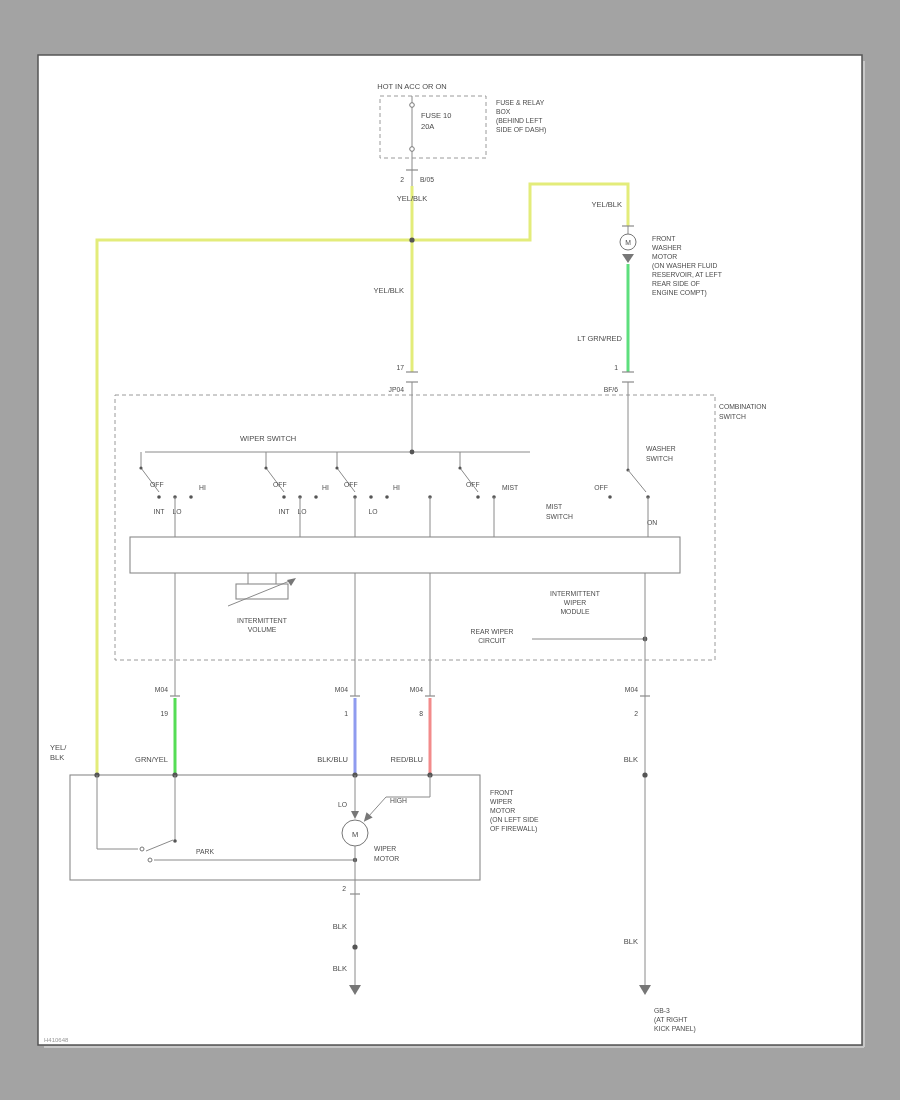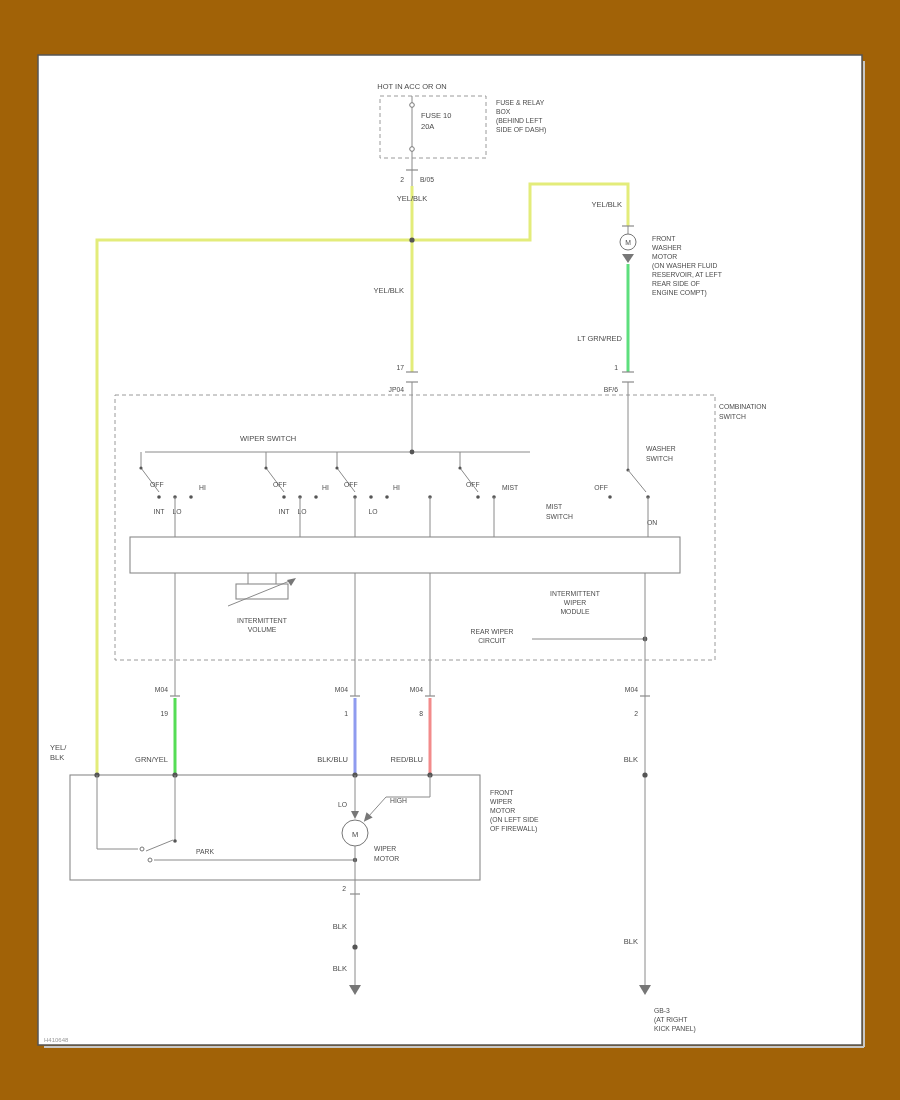--- a/index.html
+++ b/index.html
@@ -1,16 +1,16 @@
 <!DOCTYPE html>
 <html><head>
 <meta charset="utf-8">
 <style>
   html,body{margin:0;padding:0;background:#fff;}
-  .stage{position:relative;width:900px;height:1100px;background:#a16207;}
+  .stage{position:relative;width:900px;height:1100px;background:#a3a3a3;}
   svg{position:absolute;left:0;top:0;}
   text{font-family:"Liberation Sans",sans-serif;fill:#4a4a4a;}
   .t{font-size:7.5px;}
   .ts{font-size:6.8px;}
   .tc{font-size:6px;fill:#999;}
   .w{stroke:#8a8a8a;stroke-width:1;fill:none;}
   .wt{stroke:#8a8a8a;stroke-width:1.2;fill:none;}
   .cw{stroke-width:3;fill:none;}
   .dash{stroke:#9a9a9a;stroke-width:1;fill:none;stroke-dasharray:4 3;}
   .box{stroke:#8a8a8a;stroke-width:1.1;fill:none;}

